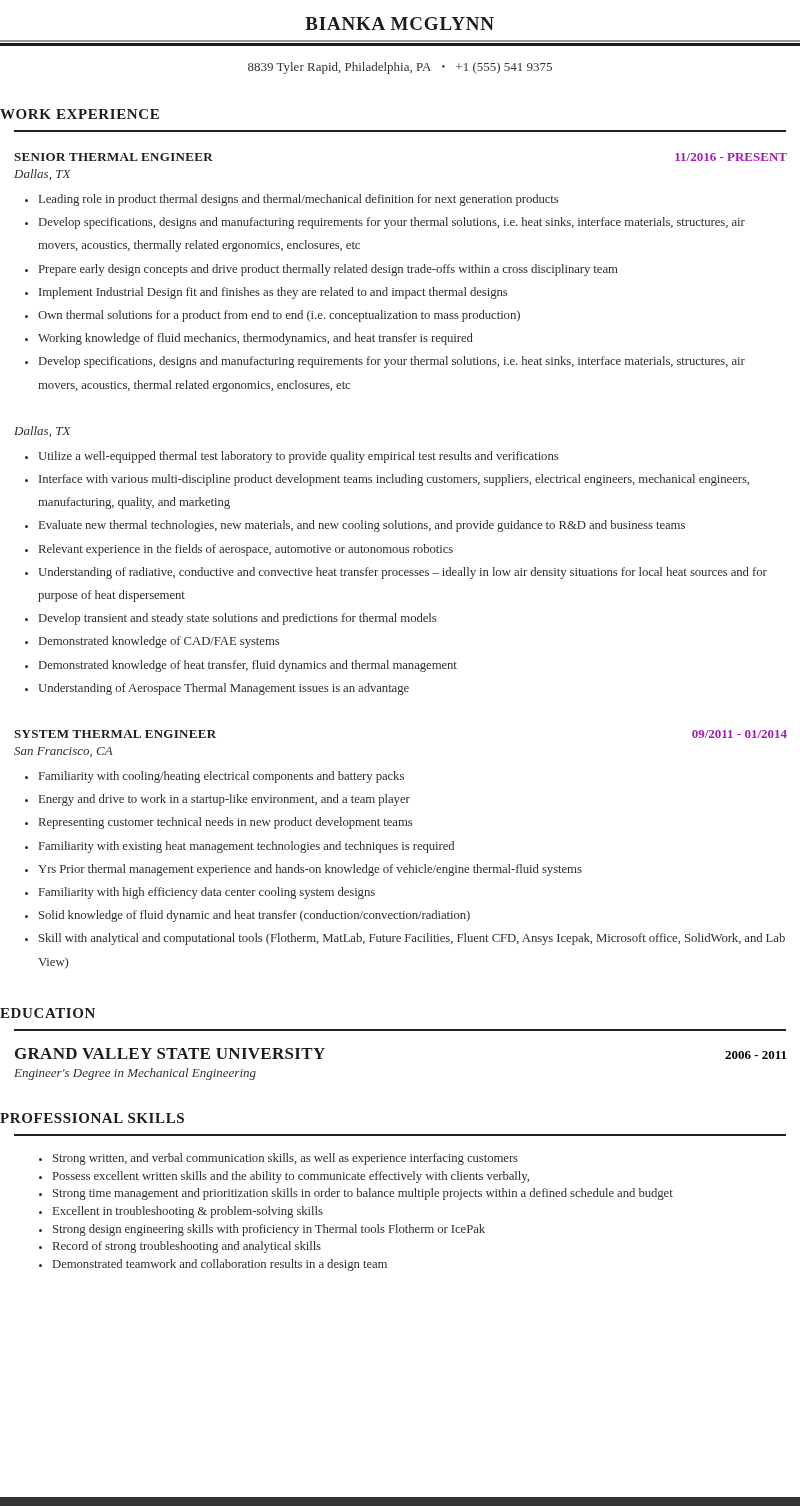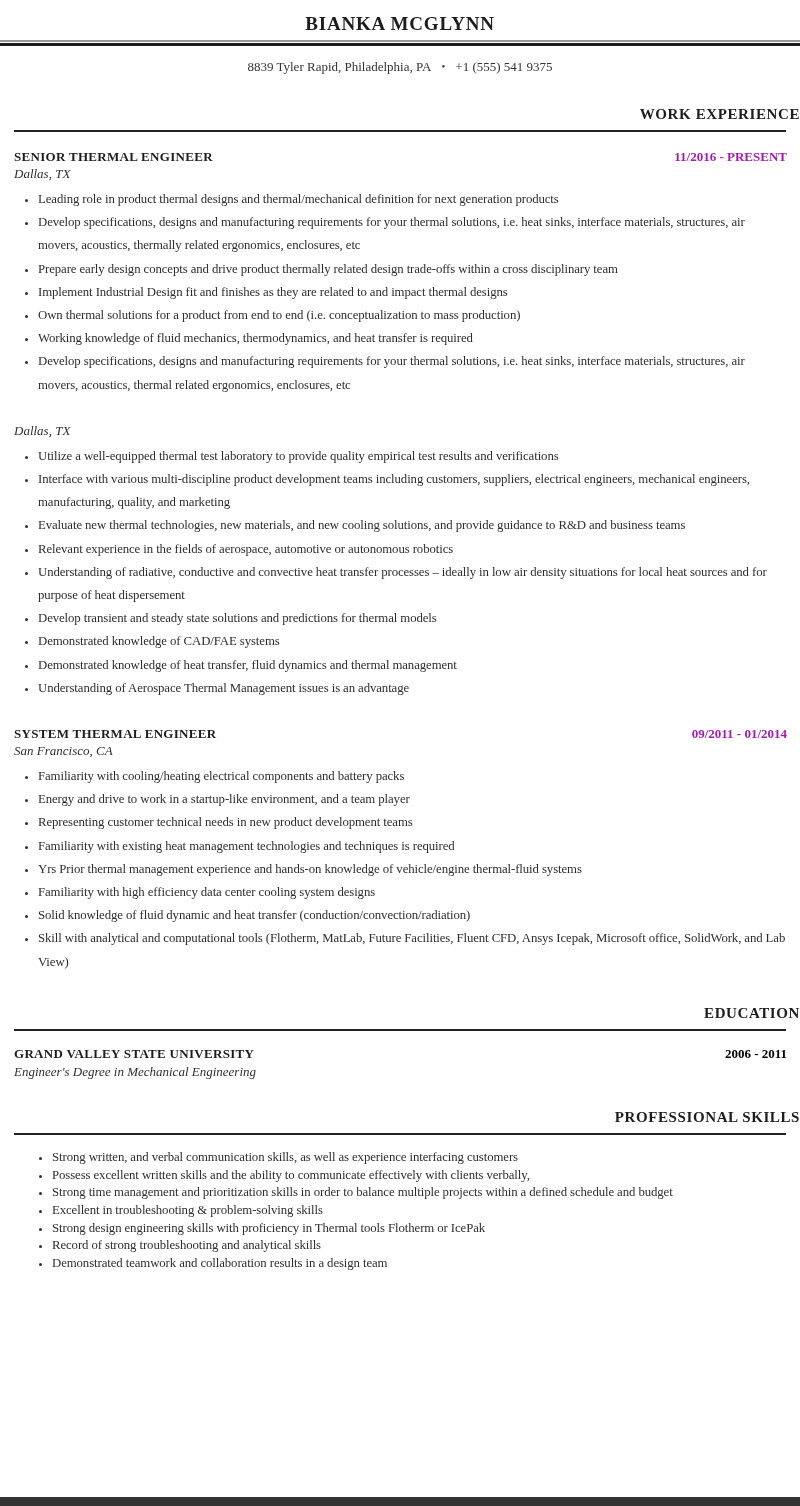--- a/index.html
+++ b/index.html
@@ -32,21 +32,21 @@
     margin-top: 13px;
     text-align: center;
     font-size: 13px;
     line-height: 15px;
     color: #333333;
   }
   .contact-line .sep { display: inline-block; margin: 0 10px; font-size: 11px; position: relative; top: -1px; }
   
   .section-heading {
     margin: 0;
-    text-align: right;
+    text-align: left;
     font-size: 15px;
     line-height: 18px;
     font-weight: bold;
     letter-spacing: 0.6px;
     color: #1d1d1d;
   }
   .heading-work      { margin-top: 30px; }
   .heading-education { margin-top: 30px; }
   .heading-skills    { margin-top: 28px; }
   .section-underline {
@@ -87,21 +87,21 @@
     font-size: 12.8px;
     line-height: 23.2px;
     letter-spacing: -0.1px;
     color: #2e2e2e;
   }
   ul.job-bullets li::marker { font-size: 0.85em; }
   
   .edu-entry { margin: 15px 13px 0 14px; }
   .edu-header { display: flex; justify-content: space-between; align-items: baseline; }
   .edu-school {
-    font-size: 13px; line-height: 16px; font-weight: bold; letter-spacing: 0.3px; color: #1d1d1d;
+    font-size: 17px; line-height: 16px; font-weight: bold; letter-spacing: 0.3px; color: #1d1d1d;
   }
   .edu-dates { font-size: 13px; line-height: 16px; font-weight: bold; color: #000000; white-space: nowrap; }
   .edu-degree { font-size: 13px; line-height: 17px; font-style: italic; margin-top: 1px; color: #2e2e2e; }
   
   ul.skills-list {
     margin: 14px 13px 0 14px;
     padding: 0 0 0 38px;
     list-style: disc outside;
     font-size: 12.8px;
     line-height: 17.7px;

